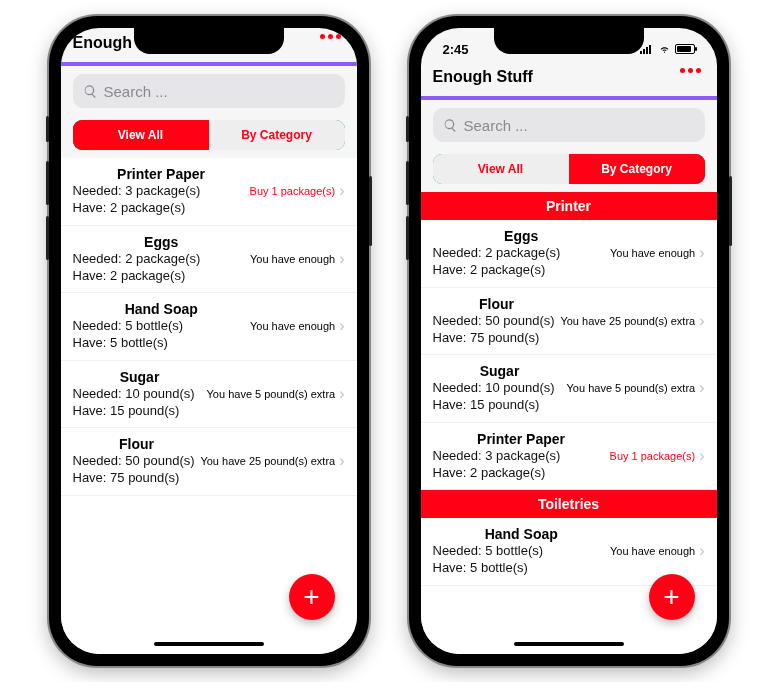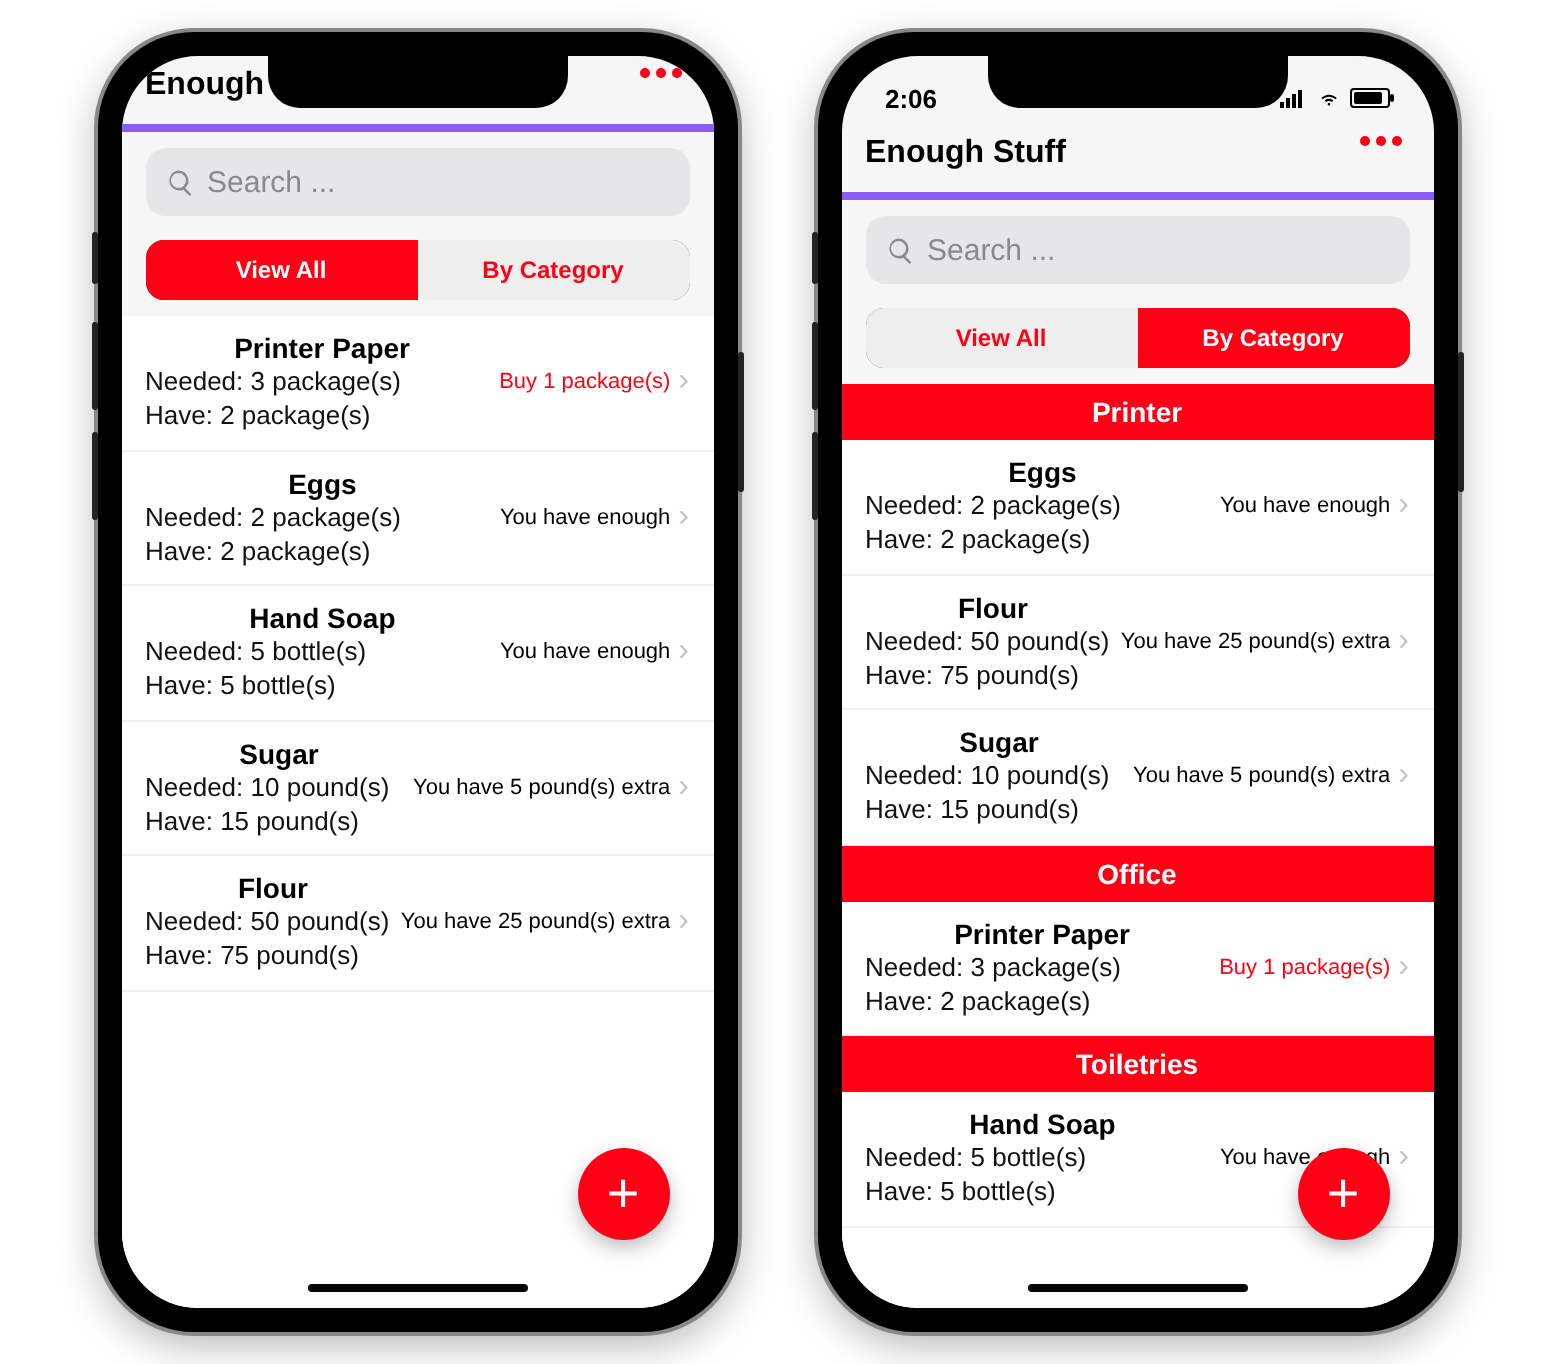--- a/index.html
+++ b/index.html
@@ -236,21 +236,21 @@
 </div>
 
 <div class="phone">
   <div class="side-btn btn-left1"></div>
     <div class="side-btn btn-left2"></div>
     <div class="side-btn btn-left3"></div>
     <div class="side-btn btn-right"></div>
   <div class="screen">
     <div class="notch"></div>
     <div class="statusbar">
-      <span>2:06</span>
+      <span>2:45</span>
       <div class="status-icons">
         <div class="signal">
             <span></span>
             <span></span>
             <span></span>
             <span></span>
           </div>
         <svg class="wifi" viewBox="0 0 24 24">
             <path fill="#000" d="M12 18c.8 0 1.5.7 1.5 1.5S12.8 21 12 21s-1.5-.7-1.5-1.5S11.2 18 12 18zm0-5c2 0 3.8.8 5.2 2.1l-1.7 1.7C14.5 15.9 13.3 15.5 12 15.5s-2.5.4-3.5 1.3l-1.7-1.7C8.2 13.8 10 13 12 13zm0-5c3.6 0 6.9 1.5 9.2 3.9l-1.7 1.7C17.6 11.7 14.9 10.5 12 10.5s-5.6 1.2-7.5 3.1L2.8 11.9C5.1 9.5 8.4 8 12 8z"></path>
           </svg>
@@ -303,21 +303,20 @@
         </div>
         <div class="row">
           <div class="left">
             <div class="name">Sugar</div>
             <div class="meta">Needed: 10 pound(s)</div>
             <div class="meta">Have: 15 pound(s)</div>
           </div>
           <div class="status">You have 5 pound(s) extra</div>
           <div class="chev">›</div>
         </div>
-        <div class="cathdr">Office</div>
         <div class="row">
           <div class="left">
             <div class="name">Printer Paper</div>
             <div class="meta">Needed: 3 package(s)</div>
             <div class="meta">Have: 2 package(s)</div>
           </div>
           <div class="status buy">Buy 1 package(s)</div>
           <div class="chev">›</div>
         </div>
         <div class="cathdr">Toiletries</div>

